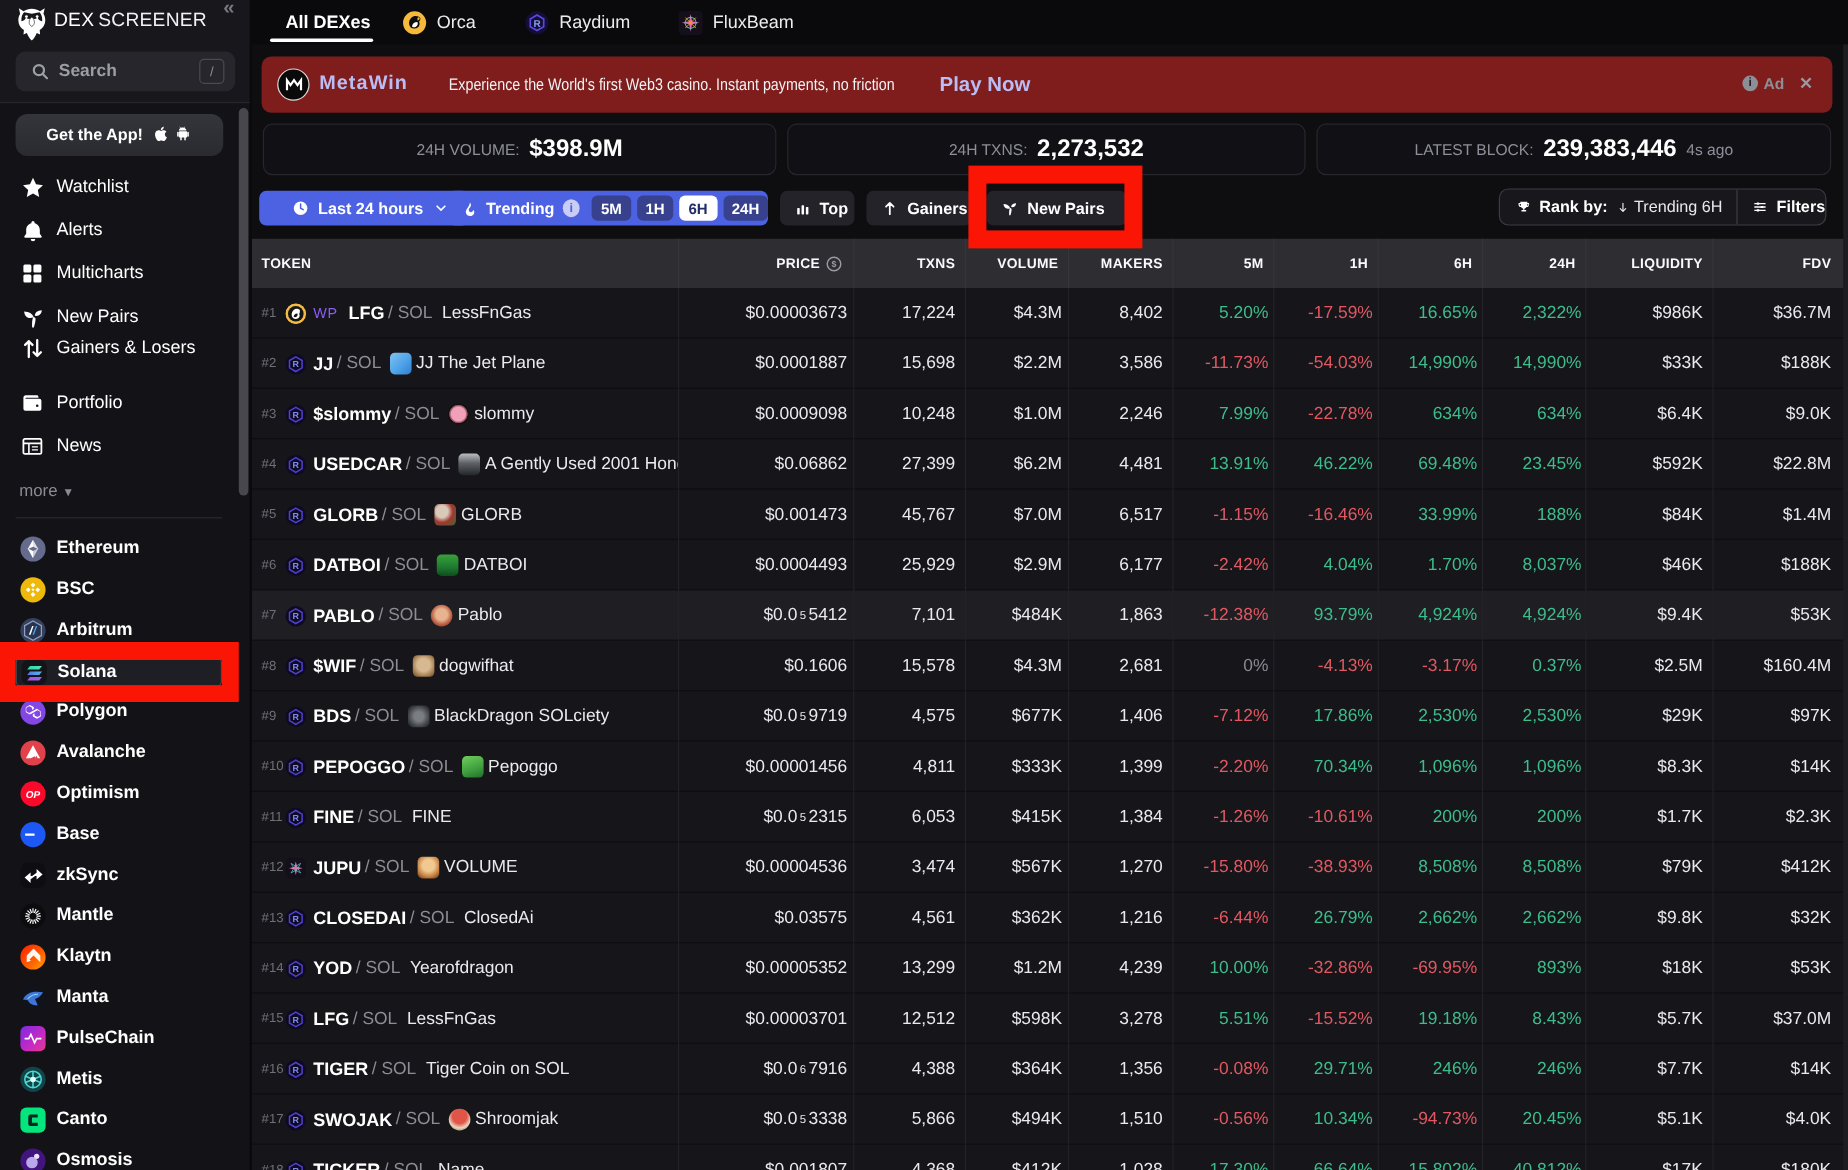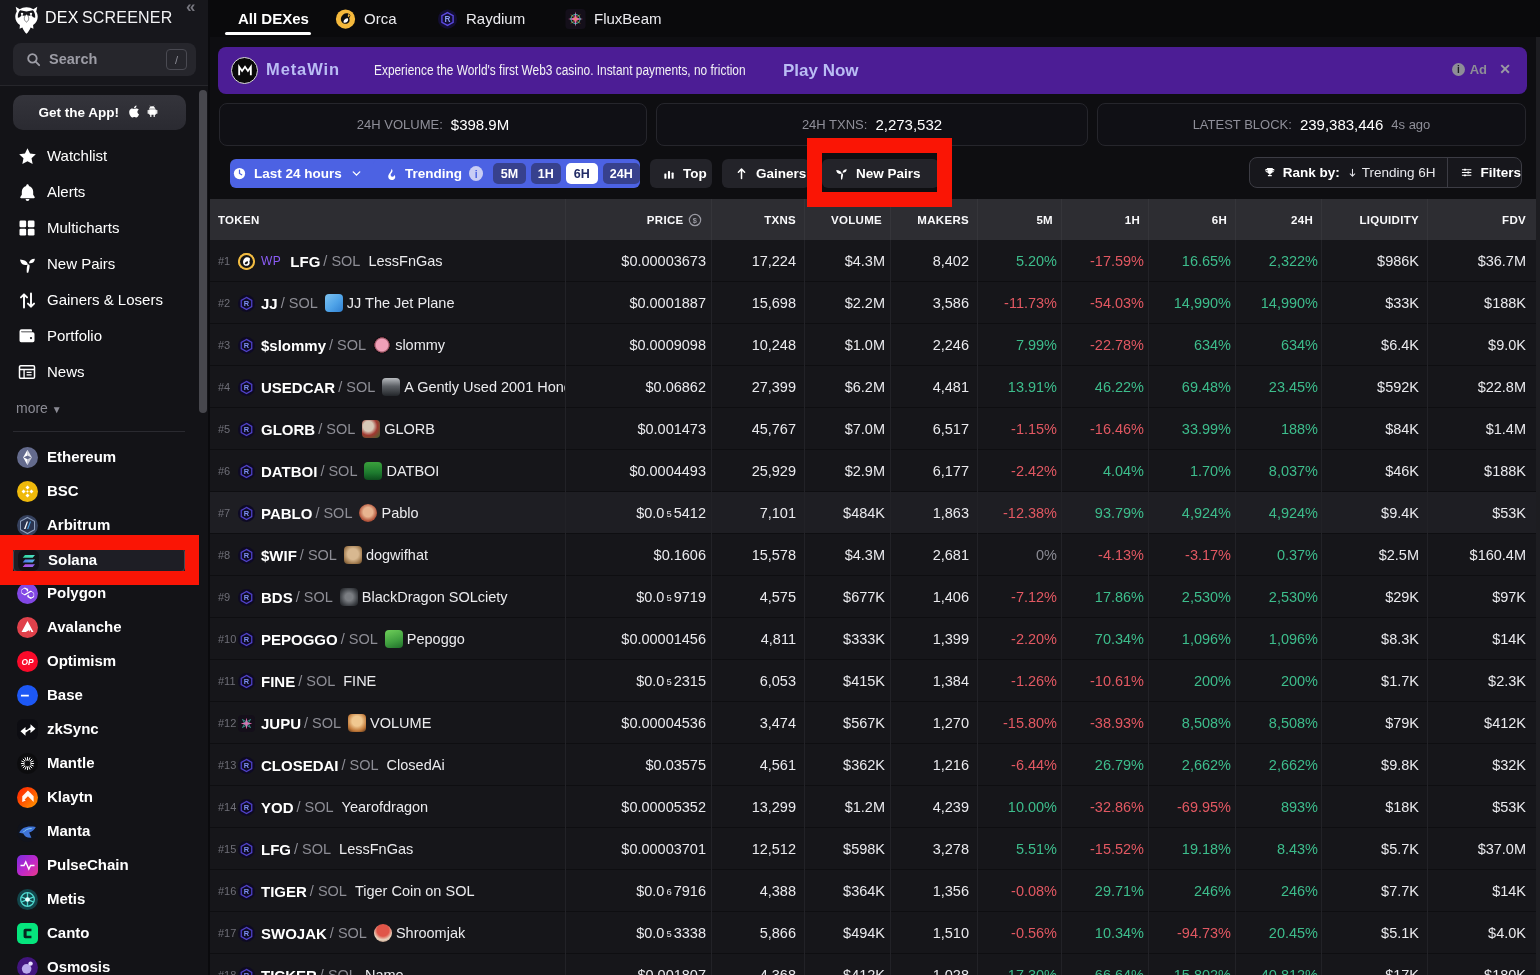--- a/index.html
+++ b/index.html
@@ -29,31 +29,31 @@
 
 .ring{position:absolute;border-style:solid;border-color:#fa1505;z-index:50}
 
 #main{position:absolute;left:210px;top:0;width:1330px;height:975px;background:#0e0e11}
 #tabbar{position:absolute;left:0;top:0;width:1330px;height:37px;background:#0a0a0c}
 .tab{position:absolute;top:0;height:37px;display:flex;align-items:center;font-size:15px;color:#ececf0}
 #tab1{left:28px;font-weight:600;color:#fff}
 #uline{position:absolute;left:15px;top:32px;width:86px;height:3px;background:#fff;border-radius:2px}
 .tico{width:21px;height:21px;margin-right:8px;display:inline-flex}
 
-#ad{position:absolute;left:8px;top:47px;width:1309px;height:47px;background:#4c1d95;border-radius:8px}
+#ad{position:absolute;left:8px;top:47px;width:1309px;height:47px;background:#7f1d1d;border-radius:8px}
 #ad .mw{position:absolute;left:13px;top:10px;width:27px;height:27px;border-radius:50%;background:#0a0a0a;border:1.5px solid #dcdcdc;display:flex;align-items:center;justify-content:center}
 #ad .mwt{position:absolute;left:48px;top:13px;font-size:16.5px;font-weight:700;color:#babdf4;letter-spacing:.9px}
 #ad .adtx{position:absolute;left:156px;top:15px;font-size:14px;color:#f2f2f4;transform:scaleX(.85);transform-origin:0 0;white-space:nowrap}
 #ad .play{position:absolute;left:565px;top:14px;font-size:17px;font-weight:700;color:#babdf4}
 #ad .adr{position:absolute;right:40px;top:15px;font-size:13px;color:#8e8e97;font-weight:600}
 #ad .info{position:absolute;right:62px;top:16px;width:13px;height:13px;border-radius:50%;background:#8e8e97;color:#1c1c22;font-size:10px;font-weight:800;text-align:center;line-height:13px}
 #ad .x{position:absolute;right:16px;top:14px;color:#9a9aa3;font-size:14px;font-weight:700}
 
 .sbox{position:absolute;top:103px;height:43px;background:#101015;border:1px solid #26262c;border-radius:8px;display:flex;align-items:center;justify-content:center;font-size:13px;color:#8f8f99}
-.sbox b{color:#fff;font-size:15px;font-weight:400;margin-left:8px}
+.sbox b{color:#fff;font-size:20px;font-weight:700;margin-left:8px}
 .sbox .ago{margin-left:8px;color:#8f8f99}
 
 .fbtn{position:absolute;top:159px;height:29px;border-radius:6px;display:flex;align-items:center;font-size:13.5px;font-weight:700;color:#fff}
 .blue{background:#4c62e3}
 .dark{background:#232329}
 .chip{height:21px;border-radius:5px;background:#37418d;color:#fff;font-size:12.5px;font-weight:700;display:flex;align-items:center;justify-content:center;margin-left:5px}
 .chipw{background:#fff;color:#222c66}
 #rank{position:absolute;left:1039px;top:157px;width:273px;height:31px;border:1px solid #3c3c44;background:#17171c;border-radius:8px;display:flex;align-items:center;white-space:nowrap}
 #rank .div{width:1px;height:29px;background:#3c3c44;margin-left:12px}
 
@@ -134,21 +134,21 @@
       <span class="mlbl">Multicharts</span>
     </div>
 <div class="mi" style="top:247px">
       <span class="mico"><svg viewBox="0 0 24 24" width="21" height="21" fill="#fff">
           <path d="M11.2 21.5c-.3-3.8-.1-7.6 1.1-10.2l2 1.3c.4 2-.6 6.2-1.5 8.9z"></path>
           <path d="M12.6 11.9C11.4 8.4 8.3 6.6 3.6 6.4c.2 4.4 3.4 7.8 9 5.5z"></path>
           <path d="M13.7 10.5c.2-3.2 2.8-5.1 6.7-5.2-.2 3.7-2.9 5.9-6.7 5.2z"></path>
         </svg></span>
       <span class="mlbl">New Pairs</span>
     </div>
-<div class="mi" style="top:283px">
+<div class="mi" style="top:273px">
       <span class="mico"><svg viewBox="0 0 24 24" width="21" height="21" fill="none" stroke="#fff" stroke-width="2.2" stroke-linecap="round" stroke-linejoin="round">
           <path d="M8 20V5M8 5 4.5 8.5M8 5l3.5 3.5"></path>
           <path d="M16 4v15M16 19l3.5-3.5M16 19l-3.5-3.5"></path>
         </svg></span>
       <span class="mlbl">Gainers &amp; Losers</span>
     </div>
 <div class="mi" style="top:319px">
       <span class="mico"><svg viewBox="0 0 24 24" width="20" height="20" fill="#fff">
           <path d="M3 6.5A2.5 2.5 0 0 1 5.5 4h11c.8 0 1.5.7 1.5 1.5v1H5.7c-.5 0-.9.2-.9.5s.4.5.9.5H19a2 2 0 0 1 2 2v8a2 2 0 0 1-2 2H5a2 2 0 0 1-2-2z"></path>
           <circle cx="16.8" cy="14.5" r="1.3" fill="#17171c"></circle>
@@ -383,21 +383,21 @@
     <div class="adtx">Experience the World's first Web3 casino. Instant payments, no friction</div>
     <div class="play">Play Now</div>
     <div class="info">i</div>
       <div class="adr">Ad</div>
       <div class="x">✕</div>
   </div>
   <div class="sbox" style="left:9px;width:428px">24H VOLUME:<b>$398.9M</b></div>
   <div class="sbox" style="left:446px;width:432px">24H TXNS:<b>2,273,532</b></div>
   <div class="sbox" style="left:887px;width:429px">LATEST BLOCK:<b>239,383,446</b><span class="ago">4s ago</span></div>
 
-  <div class="fbtn blue" style="left:20px;width:175px;padding-left:2px">
+  <div class="fbtn blue" style="left:6px;width:175px;padding-left:27px">
     <svg viewBox="0 0 24 24" width="15" height="15" style="margin-right:7px">
         <circle cx="12" cy="12" r="9" fill="#fff"></circle>
         <path d="M12 6.5V12l3.5 2" stroke="#4c62e3" stroke-width="2" fill="none" stroke-linecap="round"></path>
       </svg>
     Last 24 hours
     <svg viewBox="0 0 24 24" width="13" height="13" style="margin-left:8px" fill="none" stroke="#fff" stroke-width="2.6" stroke-linecap="round">
         <path d="m6 9 6 6 6-6"></path>
       </svg>
   </div>
   <div class="fbtn blue" style="left:163px;width:267px;padding-left:12px">

